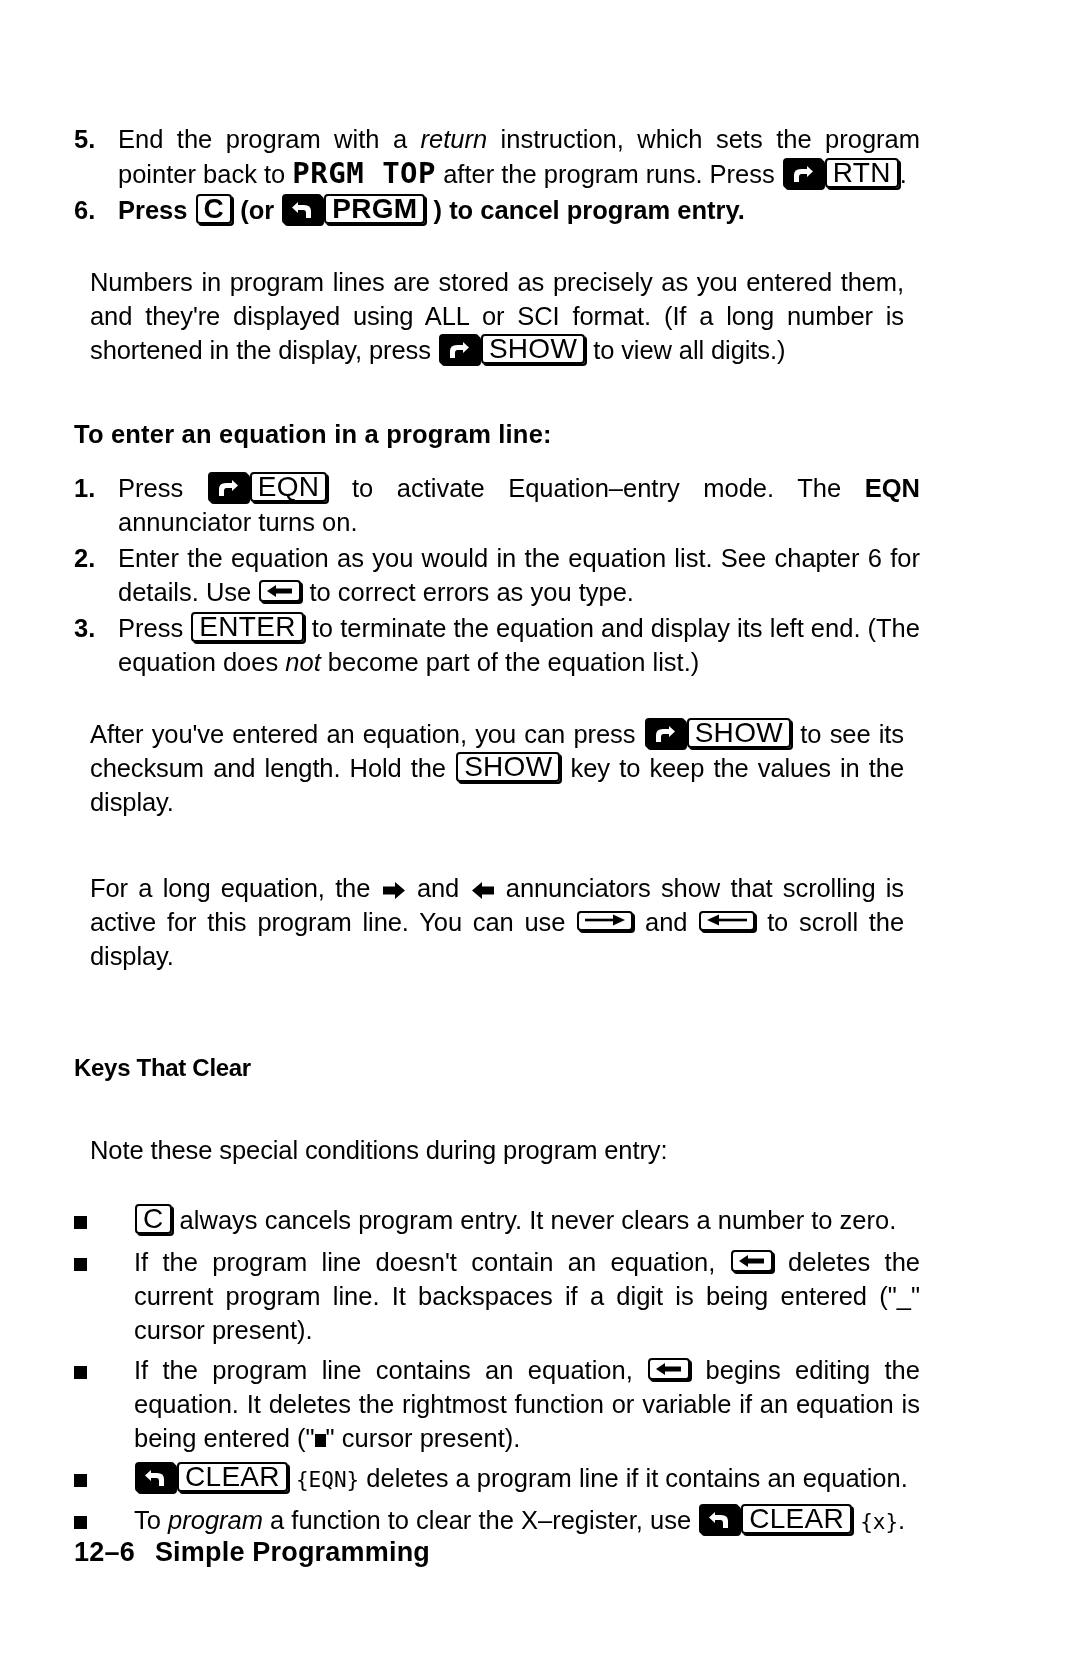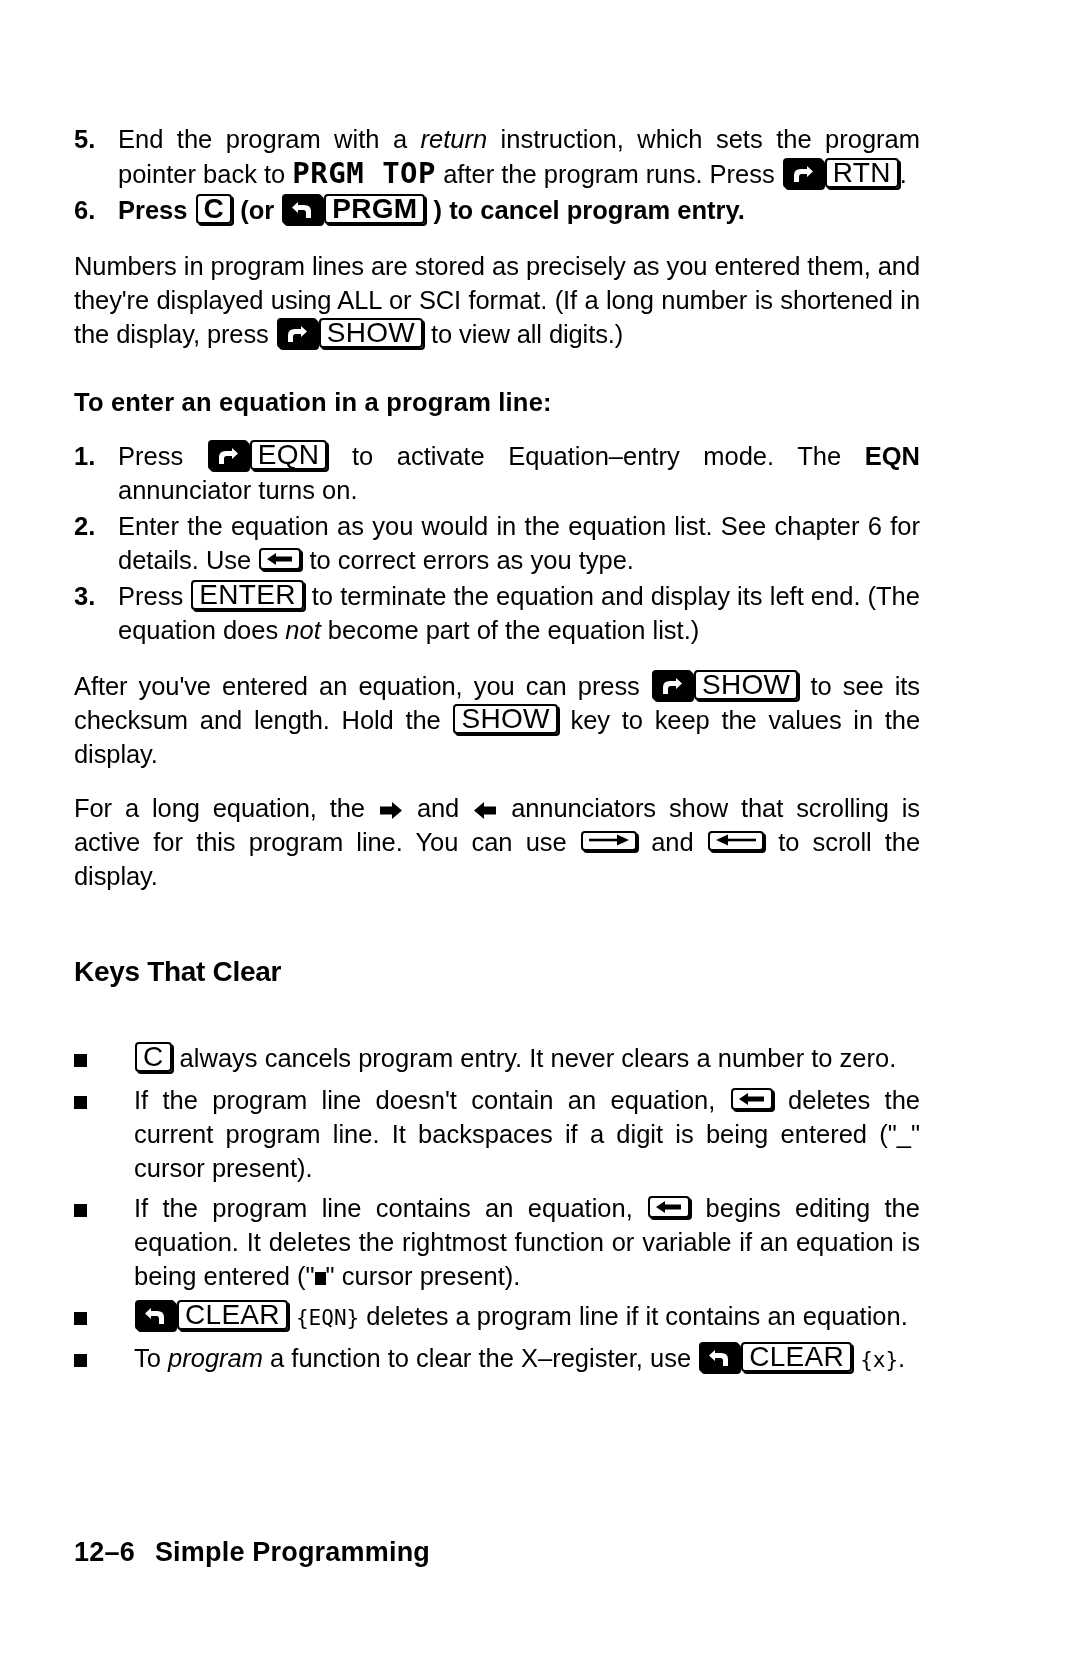--- a/index.html
+++ b/index.html
@@ -22,21 +22,21 @@
     width: 846px;
     height: 1672px;
   }
 
   
   .para {
     font-size: 25.5px;
     line-height: 34px;
     letter-spacing: -0.1px;
     text-align: justify;
-    margin: 0;
+    margin: 16px;
   }
   .para.nojust { text-align: left; }
   .spacer-20 { height: 20px; }
   .spacer-34 { height: 34px; }
 
   
   .numlist { margin: 0; padding: 0; }
   .numitem {
     display: flex;
     align-items: flex-start;
@@ -86,21 +86,21 @@
   .bulitem .body.nojust { text-align: left; }
 
   
   .subhead {
     font-size: 25.5px;
     font-weight: bold;
     line-height: 34px;
     letter-spacing: 0.2px;
   }
   .chaphead {
-    font-size: 28px;
+    font-size: 24px;
     font-weight: bold;
     line-height: 46px;
     letter-spacing: -0.3px;
   }
 
   
   .key {
     display: inline-block;
     border: 2px solid #000;
     border-radius: 4px;
@@ -269,20 +269,21 @@
           <path d="M40 6 L8 6" stroke="#000" stroke-width="2.6" fill="none"></path>
           <path d="M0 6 L12 0.6 L12 11.4 Z" fill="#000000"></path>
         </svg></span><span> to scroll the display.</span></p>
 
   <div style="height:56px"></div>
 
   <div class="chaphead">Keys That Clear</div>
 
   <div style="height:26px"></div>
 
+  <p class="para nojust">Note these special conditions during program entry:</p>
 
   <div class="spacer-20"></div>
 
   <div class="bullist">
 
     <div class="bulitem">
       <div class="bul"><span class="sq"></span></div>
       <div class="body nojust"><span class="key">C</span><span> always cancels program entry. It never clears a number to zero.</span></div>
     </div>
 

